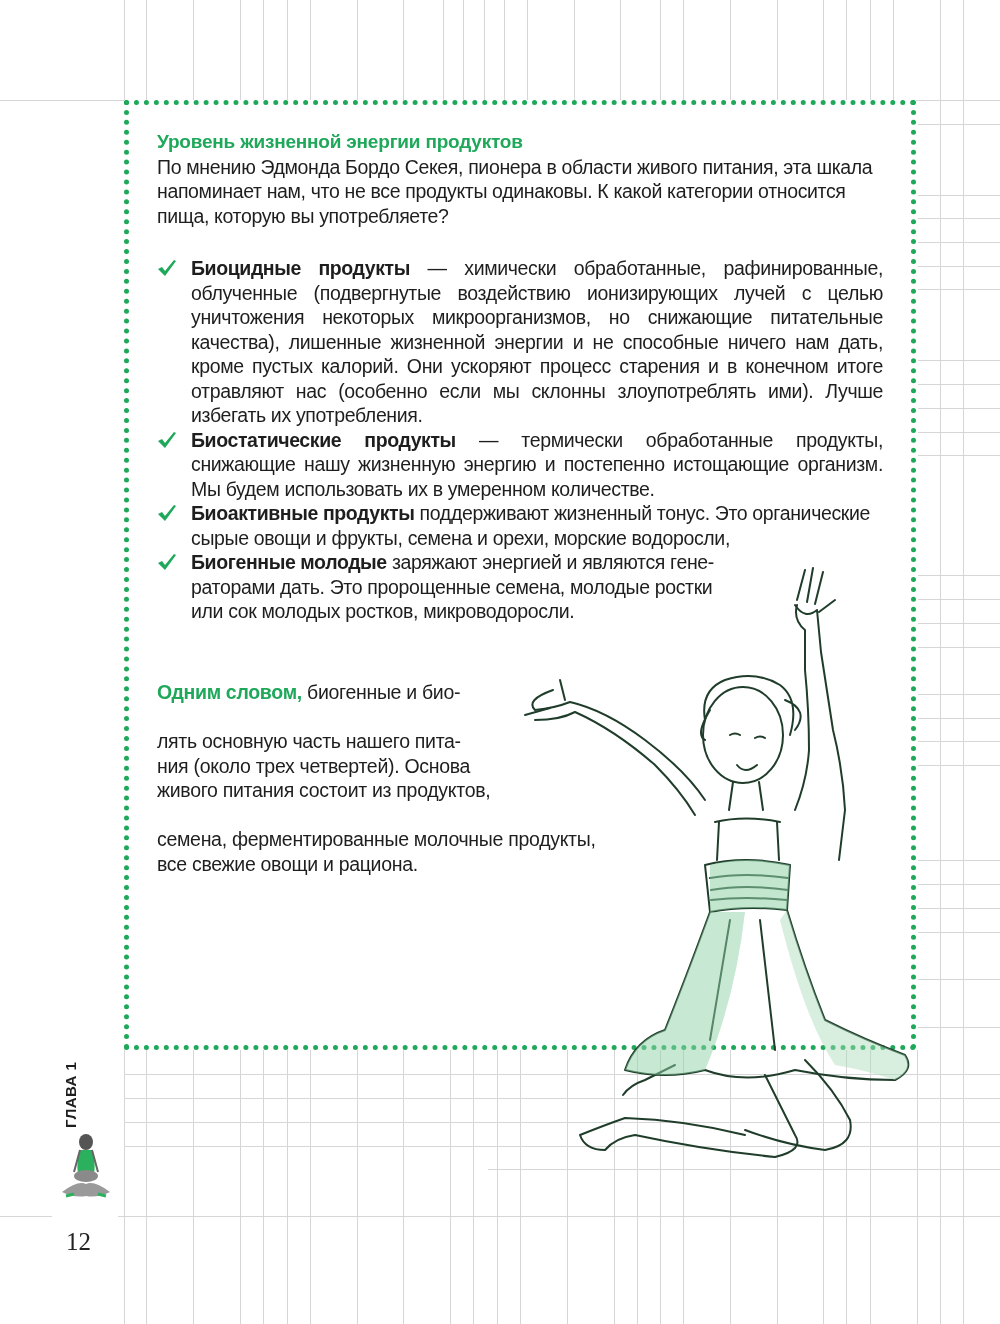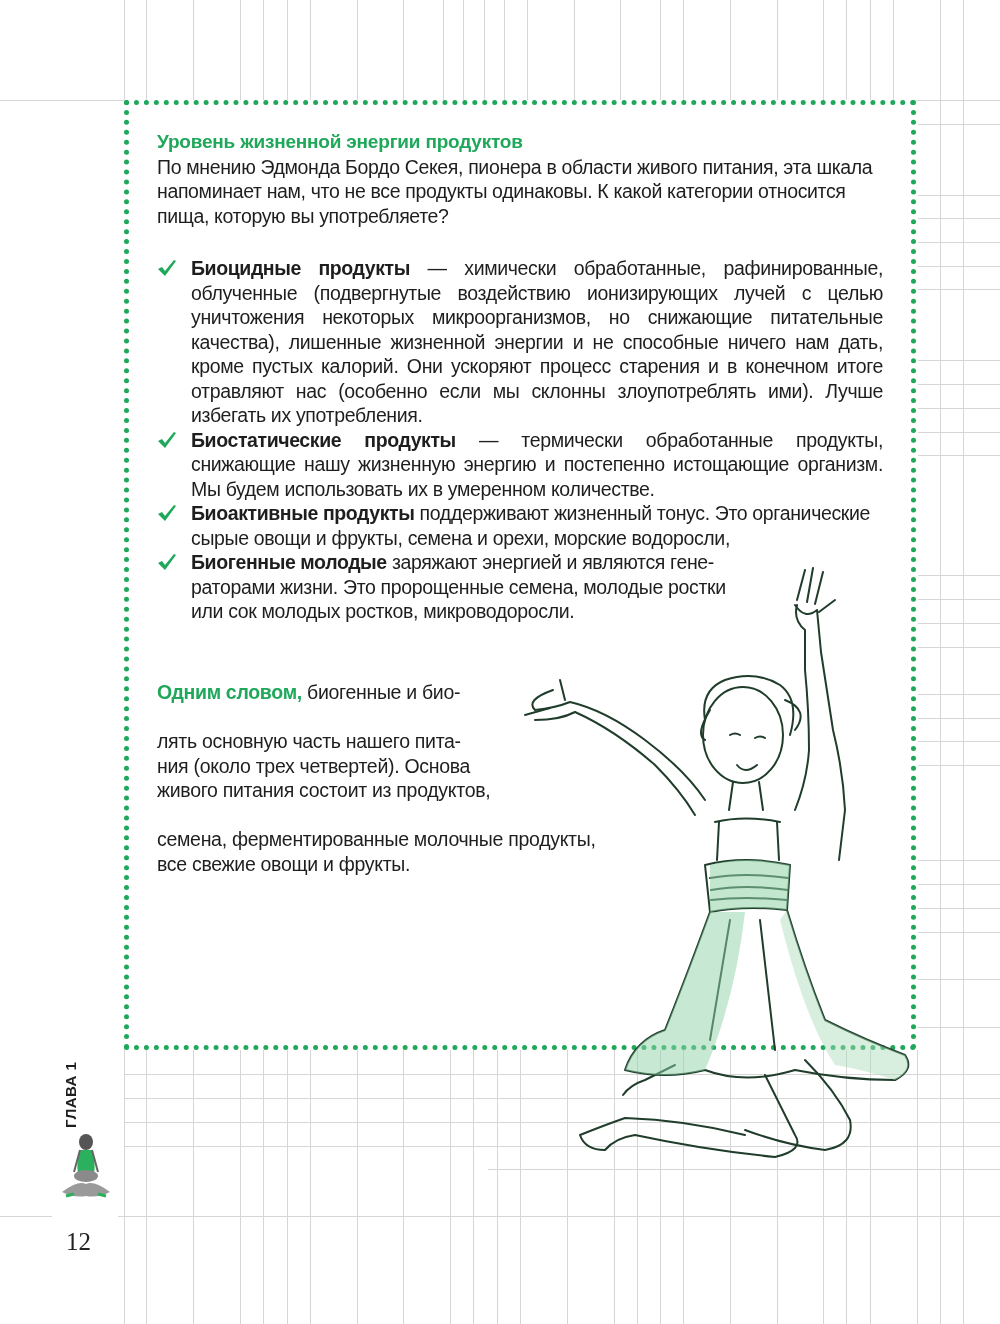--- a/index.html
+++ b/index.html
@@ -169,34 +169,34 @@
       <path d="M1 10 L5 8 L8 12 L17 1 L19 2 L8 17 Z" fill="#1fa85a"></path>
     </svg>
     <b>Биоактивные продукты</b><span> поддерживают жизненный тонус. Это органические</span>
     <span class="narrow">сырые овощи и фрукты, семена и орехи, морские водоросли,</span>
   </li>
   <li class="item" style="text-align:left">
     <svg class="check" viewBox="0 0 20 18">
       <path d="M1 10 L5 8 L8 12 L17 1 L19 2 L8 17 Z" fill="#1fa85a"></path>
     </svg>
     <b>Биогенные молодые</b><span> заряжают энергией и являются гене-</span>
-    <span class="narrow">раторами жизни. Это пророщенные семена, молодые ростки</span>
+    <span class="narrow">раторами дать. Это пророщенные семена, молодые ростки</span>
     <span class="narrow">или сок молодых ростков, микроводоросли.</span>
   </li>
 </ul>
 
 <div class="summary">
   <span class="lead">Одним словом,</span><span> биогенные и био-</span><br>
   <br>
   <span>лять основную часть нашего пита-</span><br>
   <span>ния (около трех четвертей). Основа</span><br>
   <span>живого питания состоит из продуктов,</span><br>
   <br>
   <span>семена, ферментированные молочные продукты,</span><br>
-  <span>все свежие овощи и фрукты.</span>
+  <span>все свежие овощи и рациона.</span>
 </div>
 
 <svg class="illustration" viewBox="0 0 420 605">
   <g fill="none" stroke="#1f3d2a" stroke-width="2" stroke-linejoin="round" stroke-linecap="round">
 
     <path d="M300 10 L292 40 M308 8 L302 42 M318 12 L310 44 M330 40 L314 52 M290 45 Q300 60 312 50 L316 92 Q322 130 328 170 Q338 210 340 250 L334 300"></path>
     <path d="M292 45 Q288 60 300 70 L300 110 Q304 150 304 190 Q302 220 290 250"></path>
 
     <path d="M48 130 Q20 140 30 150 Q50 148 65 142 Q100 150 140 180 Q180 210 200 240"></path>
     <path d="M30 160 Q55 160 70 152 Q110 170 150 205 Q175 230 190 255"></path>

